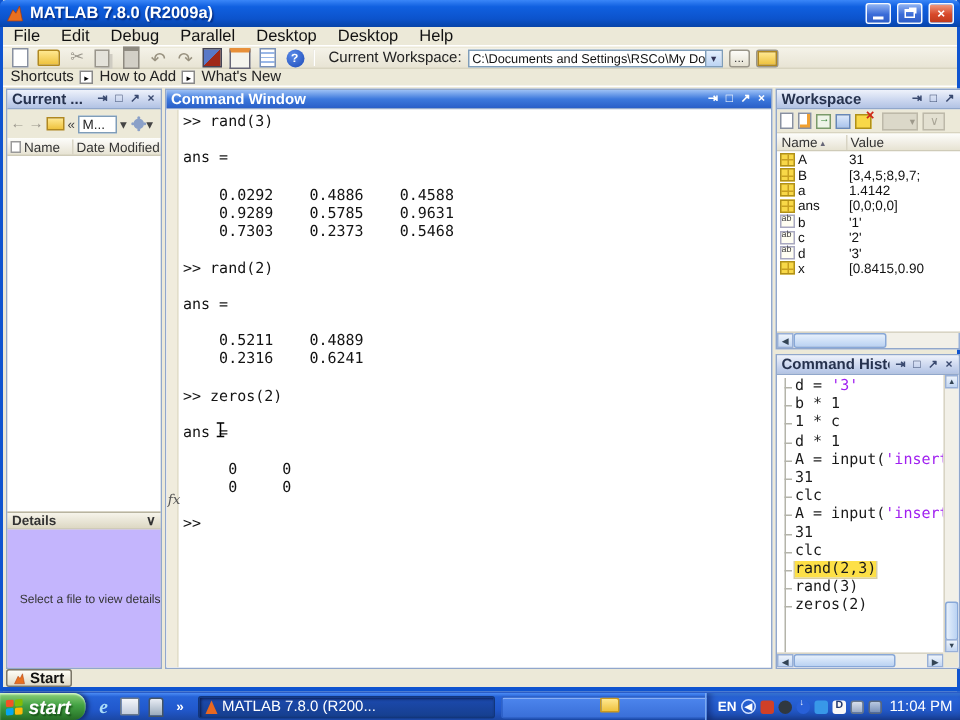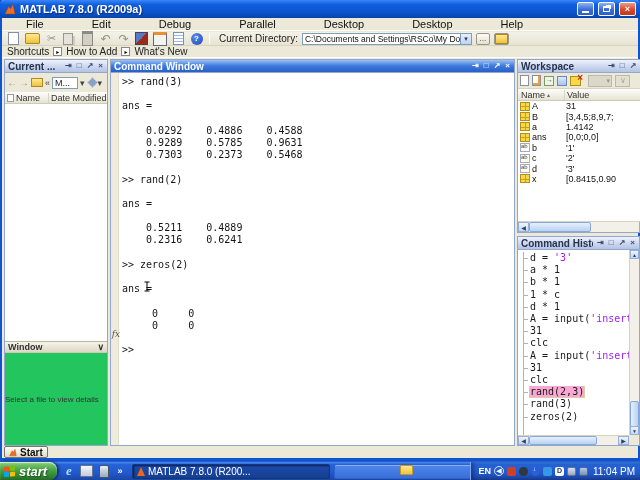--- a/index.html
+++ b/index.html
@@ -30,21 +30,21 @@
   }
   .winbtn.close { background:linear-gradient(180deg,#f0997f 0%,#d8492a 55%,#c03a1c 100%); }
   .minglyph { width:7px; height:3px; border-bottom:2px solid #fff; margin-top:4px; }
   .restglyph { width:7px; height:6px; border:1px solid #fff; border-top:2px solid #fff; box-shadow:2px -2px 0 -1px #fff; }
   
   .menubar {
     position:absolute; left:0; top:18px; width:636px; height:13px;
     background:#ece9d8; border-bottom:1px solid #fff;
     display:flex; align-items:center; font-size:11px; color:#111;
   }
-  .menu-item { padding:0 24px; }
+  .menu-item { padding:0 7px; }
   
   .maintoolbar {
     position:absolute; left:0; top:32px; width:636px; height:14px;
     display:flex; align-items:center; gap:4px; padding-left:5px;
     border-bottom:1px solid #d8d4c0; background:linear-gradient(180deg,#f4f2e8,#e8e4d4);
   }
   .tsep { width:1px; height:11px; background:#c4c0ac; border-right:1px solid #fff; margin:0 2px; }
   .tbtn { display:inline-flex; align-items:center; justify-content:center; height:13px; min-width:13px; }
   .tbtn .g { font-size:11px; line-height:1; }
   .ic-new { } .ic-new::before { content:""; display:block; width:9px; height:11px; background:#fff; border:1px solid #8890a0; }
@@ -93,21 +93,21 @@
   .cdi-text { font-size:9px; color:#444; }
   .cdi-combo { background:#fff; border:1px solid #7f9db9; font-size:9px; color:#222; padding:0 2px; height:12px; display:flex; align-items:center; min-width:26px; }
   .cdi-gear { width:7px; height:7px; border-radius:50%; background:#8aa0c8; box-shadow:0 -4px 0 -2.5px #8aa0c8,0 4px 0 -2.5px #8aa0c8,-4px 0 0 -2.5px #8aa0c8,4px 0 0 -2.5px #8aa0c8; margin-left:2px; }
   .cd-headers { height:12px; flex:none; display:flex; align-items:center; font-size:9px; color:#333; background:linear-gradient(#fdfdfb,#e7e3d3); border-bottom:1px solid #cfcbb8; }
   .cd-headers .h1 { width:44px; border-right:1px solid #d8d4c4; padding-left:2px; display:flex; gap:2px; align-items:center; }
   .cd-headers .h2 { flex:1; padding-left:2px; white-space:nowrap; overflow:hidden; }
   .hdoc { width:7px; height:8px; background:#fff; border:1px solid #999; flex:none; }
   .cd-list { height:237px; flex:none; background:#fff; }
   .details-header { height:12px; flex:none; display:flex; align-items:center; padding:0 3px; font-size:9px; font-weight:bold; color:#333; background:linear-gradient(#f6f4ea,#ddd8c4); border-top:1px solid #b8b4a0; border-bottom:1px solid #cfcbb8; }
   .details-header .pt { flex:1; }
-  .details-body { flex:1; background:#22c55e; display:flex; align-items:center; justify-content:flex-start; }
+  .details-body { flex:1; background:#c4b5fd; display:flex; align-items:center; justify-content:flex-end; }
   .details-body .msg { font-size:8px; color:#333; text-align:center; }
   
   .panel-cw { left:108px; top:59px; width:405px; height:387px; }
   .cw-body { flex:1; position:relative; background:#fff; overflow:hidden; }
   .cw-margin { position:absolute; left:0; top:0; bottom:0; width:8px; background:#f0ecdd; border-right:1px solid #e2deca; }
   .fx { position:absolute; left:0; top:256px; width:10px; font-family:"DejaVu Serif",serif; font-style:italic; font-size:9px; color:#555; text-align:center; }
   .cw-pre { position:absolute; left:11px; top:3px; right:2px; bottom:2px; font-family:"DejaVu Sans Mono",monospace; font-size:10px; line-height:12.18px; color:#141414; white-space:pre; overflow:hidden; }
   .ibeam { position:absolute; left:32px; top:208px; }
   
   .panel-ws { left:515px; top:59px; width:134px; height:174px; }
@@ -143,21 +143,21 @@
   .sb-track { flex:1; position:relative; }
   .sb-thumbh { position:absolute; left:0; top:0; height:100%; background:linear-gradient(#e6f0fc,#bad2f2); border:1px solid #88a8d8; border-radius:2px; }
   
   .panel-ch { left:515px; top:236px; width:123px; height:210px; }
   .ch-body { flex:1; position:relative; background:#fff; overflow:hidden; }
   .ch-items { position:absolute; left:0; top:2px; right:10px; bottom:10px; overflow:hidden; font-family:"DejaVu Sans Mono",monospace; font-size:10px; line-height:12.2px; color:#1a1a1a; }
   .tree-line { position:absolute; left:5px; top:0; height:184px; width:1px; background:#b4b4aa; }
   .ch-item { position:relative; padding-left:12px; white-space:pre; overflow:hidden; }
   .ch-item::before { content:""; position:absolute; left:5px; top:6px; width:5px; height:1px; background:#b4b4aa; }
   .ch-item .str { color:#a020f0; }
-  .ch-item.hl .t { background:#f9a8d4; outline:1px solid #d8cfa4; }
+  .ch-item.hl .t { background:#fde047; outline:1px solid #d8cfa4; }
   .ch-vscroll { position:absolute; right:0; top:0; bottom:10px; width:10px; background:#f2f0e8; border-left:1px solid #d8d4c4; }
   .ch-vscroll .up,.ch-vscroll .dn { position:absolute; left:0; width:100%; height:9px; background:linear-gradient(#eef4fc,#c2d6f2); border:1px solid #98b0d8; font-size:5px; color:#345; display:flex; align-items:center; justify-content:center; }
   .ch-vscroll .up { top:0; } .ch-vscroll .dn { bottom:0; }
   .sb-thumbv { position:absolute; left:0; width:100%; height:26px; top:151px; background:linear-gradient(90deg,#e6f0fc,#bad2f2); border:1px solid #88a8d8; border-radius:2px; }
   .ch-hscroll { position:absolute; left:0; right:10px; bottom:0; height:10px; display:flex; background:#f2f0e8; border-top:1px solid #d8d4c4; }
   .ch-corner { position:absolute; right:0; bottom:0; width:10px; height:10px; background:#ece9d8; }
   
   .startrow { position:absolute; left:0; top:446px; width:636px; height:12px; background:#ece9d8; }
   .ml-start { position:absolute; left:2px; top:0px; height:12px; display:flex; align-items:center; gap:3px; padding:0 4px; border:1px solid #7a7668; border-radius:2px; background:linear-gradient(#fffef8,#dfdac6); font-size:10px; font-weight:bold; color:#111; }
   
@@ -253,21 +253,21 @@
             <span class="g"></span>
           </span>
           <span class="tbtn ic-editor">
             <span class="g"></span>
           </span>
           <span class="tbtn ic-help">
             <span class="g"></span>
           </span>
         </span>
       <span class="tsep"></span>
-      <span class="cdl">Current Directory:</span>
+      <span class="cdl">Current Workspace:</span>
       <span class="cdcombo">
         <span class="val">C:\Documents and Settings\RSCo\My Documents\MATLAB</span>
         <span class="drop">▾</span>
       </span>
       <span class="smallbtn">...</span>
       <span class="smallbtn upfolder"></span>
     </div>
 
     <div class="shortcutbar">
       <span>Shortcuts</span>
@@ -298,21 +298,21 @@
         </div>
       <div class="cd-headers">
         <span class="h1">
             <span class="hdoc"></span>
             <span>Name</span>
           </span>
         <span class="h2"><span>Date Modified</span></span>
       </div>
       <div class="cd-list"></div>
       <div class="details-header">
-        <span class="pt">Window</span>
+        <span class="pt">Details</span>
         <span>∨</span>
       </div>
       <div class="details-body">
         <span class="msg">Select a file to view details</span>
       </div>
     </div>
 
     <div class="panel panel-cw">
       <div class="panel-title active">
         <span class="pt">Command Window</span>
@@ -436,21 +436,20 @@
         <span class="pbtn">⇥</span>
         <span class="pbtn">□</span>
         <span class="pbtn">↗</span>
         <span class="pbtn">×</span>
       </div>
       <div class="ch-body">
         <div class="ch-items">
           <div class="tree-line"></div>
 
         <div class="ch-item"><span class="t">d = </span><span class="str">'3'</span></div>
-            <div class="ch-item"><span class="t">a * 1</span><span class="str"></span></div>
             <div class="ch-item"><span class="t">b * 1</span><span class="str"></span></div>
             <div class="ch-item"><span class="t">1 * c</span><span class="str"></span></div>
             <div class="ch-item"><span class="t">d * 1</span><span class="str"></span></div>
             <div class="ch-item"><span class="t">A = input(</span><span class="str">'insert</span></div>
             <div class="ch-item"><span class="t">31</span><span class="str"></span></div>
             <div class="ch-item"><span class="t">clc</span><span class="str"></span></div>
             <div class="ch-item"><span class="t">A = input(</span><span class="str">'insert</span></div>
             <div class="ch-item"><span class="t">31</span><span class="str"></span></div>
             <div class="ch-item"><span class="t">clc</span><span class="str"></span></div>
             <div class="ch-item hl"><span class="t">rand(2,3)</span><span class="str"></span></div>

